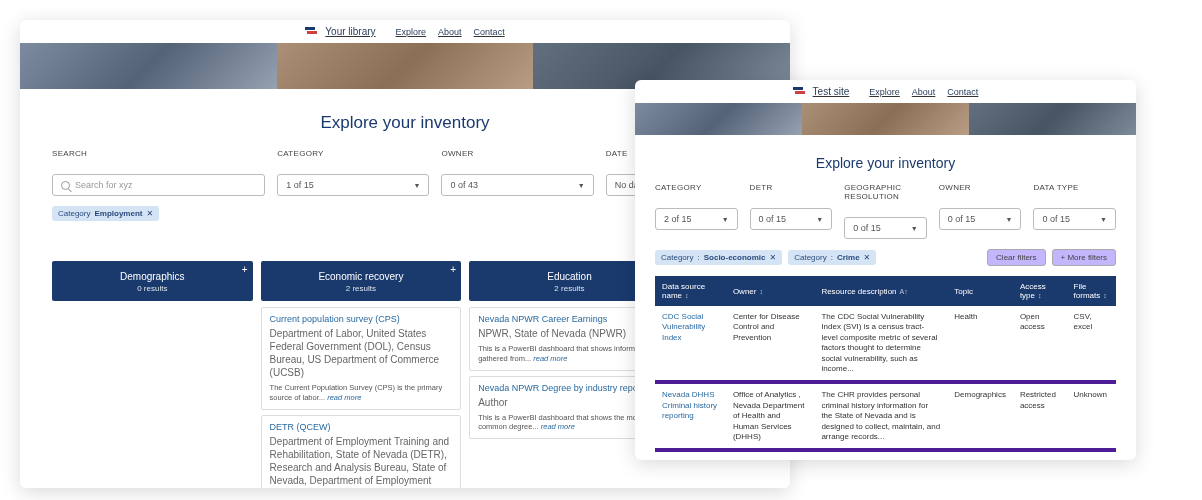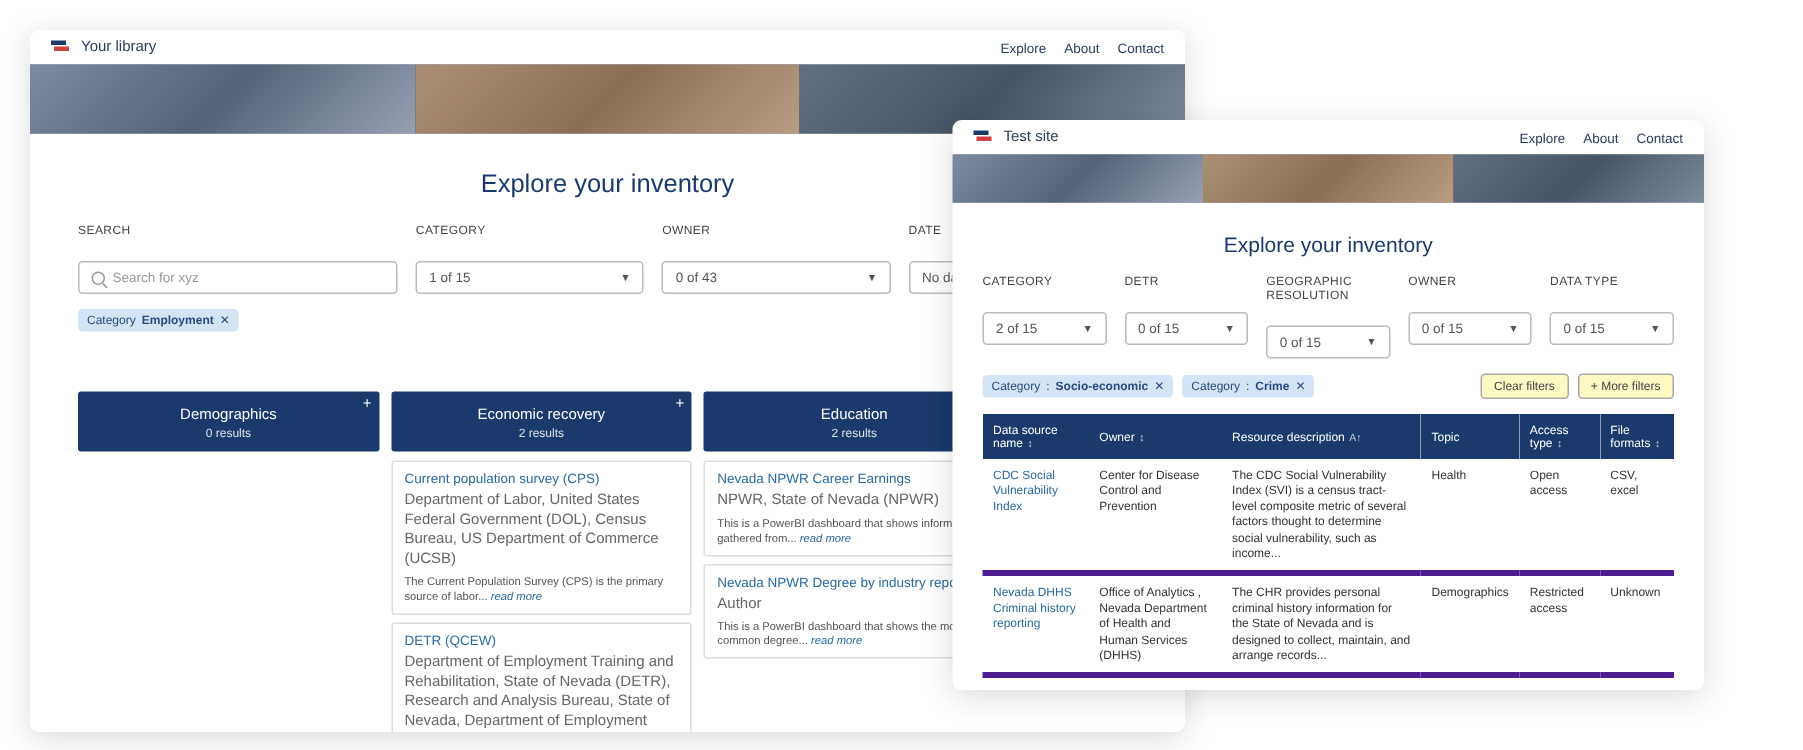--- a/index.html
+++ b/index.html
@@ -1,21 +1,21 @@
 <!DOCTYPE html>
 <html><head>
 <meta charset="utf-8">
 <style>
 * { box-sizing: border-box; margin: 0; padding: 0; }
 body { font-family: -apple-system, BlinkMacSystemFont, "Segoe UI", Arial, sans-serif; background: #fff; padding: 20px; font-size: 11px; color: #333; }
 .stage { position: relative; width: 1160px; height: 470px; }
 .window { position: absolute; background: #fff; border-radius: 6px; box-shadow: 0 4px 20px rgba(0,0,0,0.15); overflow: hidden; }
 .win-left { top: 0; left: 0; width: 770px; height: 468px; }
 .win-right { top: 60px; left: 615px; width: 501px; height: 380px; }
-.header { display: flex; align-items: center; justify-content: space-between; padding: 6px 14px; }
+.header { display: flex; align-items: center; justify-content: center; padding: 6px 14px; text-decoration: underline; }
 .brand { display: flex; align-items: center; gap: 6px; font-size: 10px; color: #2a3d5c; font-weight: 500; }
 .logo { width: 14px; height: 10px; position: relative; }
 .logo::before { content: ''; position: absolute; top: 0; left: 0; width: 10px; height: 3px; background: #1a3a6e; }
 .logo::after { content: ''; position: absolute; top: 4px; left: 2px; width: 10px; height: 3px; background: #d04040; }
 .nav { display: flex; gap: 12px; font-size: 9px; color: #2a3d5c; padding-left: 20px; }
 .nav span { cursor: pointer; }
 .banner { height: 46px; display: flex; background: #334; }
 .banner.small { height: 32px; }
 .banner-seg { flex: 1; background: linear-gradient(135deg, #8a9bb0 0%, #5a6b80 50%, #a8b5c5 100%); opacity: 0.85; }
 .banner-seg:nth-child(2) { background: linear-gradient(135deg, #c0a080 0%, #9a7a5a 50%, #d0b090 100%); }
@@ -29,21 +29,21 @@
 .filter-col.wide { flex: 1.4; }
 .filter-label { font-size: 8px; color: #444; letter-spacing: 0.3px; }
 .control { border: 1px solid #bbb; border-radius: 3px; padding: 5px 8px; font-size: 9px; color: #555; display: flex; align-items: center; justify-content: space-between; background: #fff; cursor: pointer; }
 .control.search { color: #999; }
 .caret { font-size: 7px; color: #555; }
 .chips-row { display: flex; align-items: center; gap: 6px; margin-bottom: 10px; }
 .chip { background: #d4e4f4; border-radius: 3px; padding: 3px 6px; font-size: 8px; color: #2a4a7e; display: inline-flex; align-items: center; gap: 4px; }
 .chip b { font-weight: 600; }
 .chip-x { cursor: pointer; }
 .action-btns { margin-left: auto; display: flex; gap: 6px; }
-.btn-outline { border: 1px solid #aaa; border-radius: 3px; padding: 3px 8px; font-size: 8px; background: #fef9c3; cursor: pointer; color: #444; }
+.btn-outline { border: 1px solid #aaa; border-radius: 3px; padding: 3px 8px; font-size: 8px; background: #c4b5fd; cursor: pointer; color: #444; }
 .sort-row { display: flex; justify-content: flex-end; margin-bottom: 8px; }
 .cards { display: flex; gap: 8px; }
 .card-col { flex: 1; }
 .card-head { background: #1a3a6e; color: #fff; padding: 10px 8px 8px; position: relative; text-align: center; border-radius: 2px; margin-bottom: 6px; }
 .card-title { font-size: 10px; font-weight: 500; }
 .card-sub { font-size: 8px; opacity: 0.85; margin-top: 2px; }
 .plus { position: absolute; top: 3px; right: 5px; font-size: 10px; cursor: pointer; }
 .entry { border: 1px solid #ddd; border-radius: 2px; padding: 6px 8px; margin-bottom: 5px; font-size: 8px; color: #444; }
 .entry-title { color: #2a6aa0; font-size: 9px; margin-bottom: 3px; }
 .entry-auth { font-size: 10px; color: #666; margin-bottom: 4px; line-height: 1.3; }

